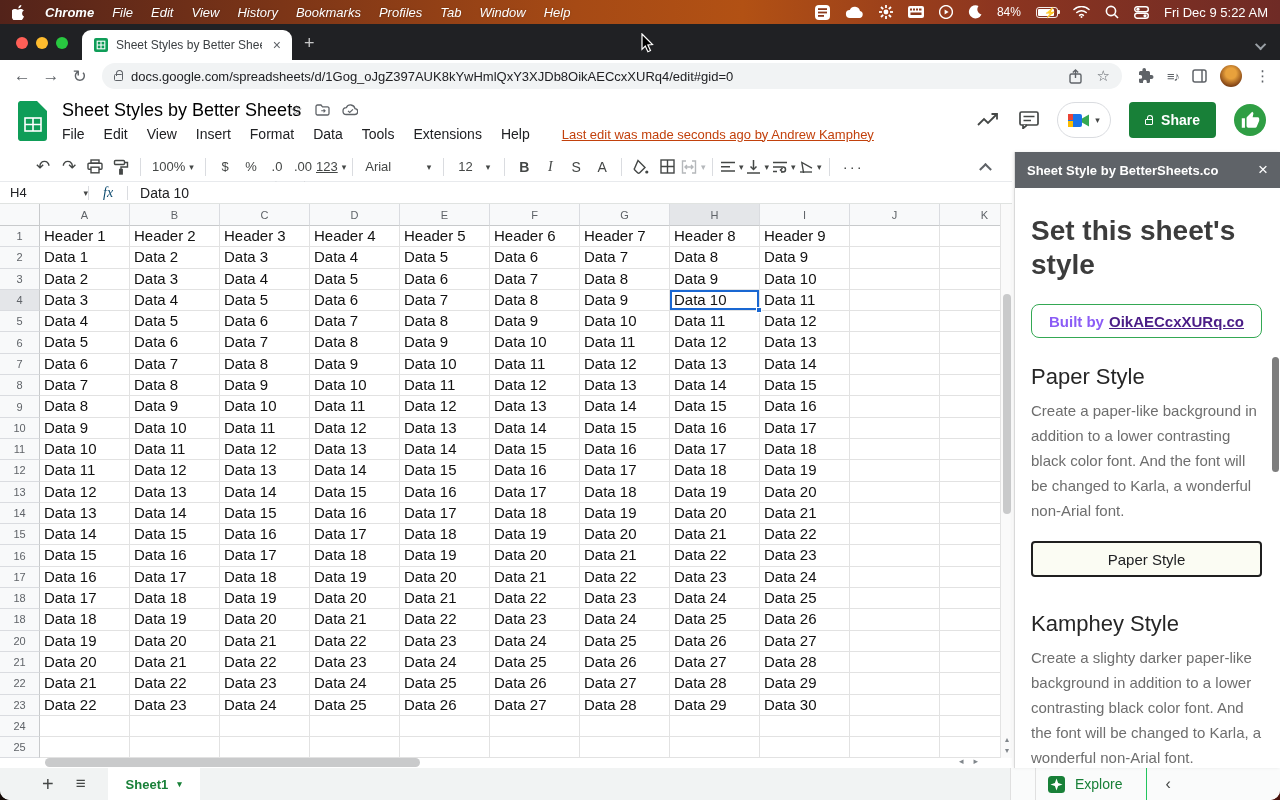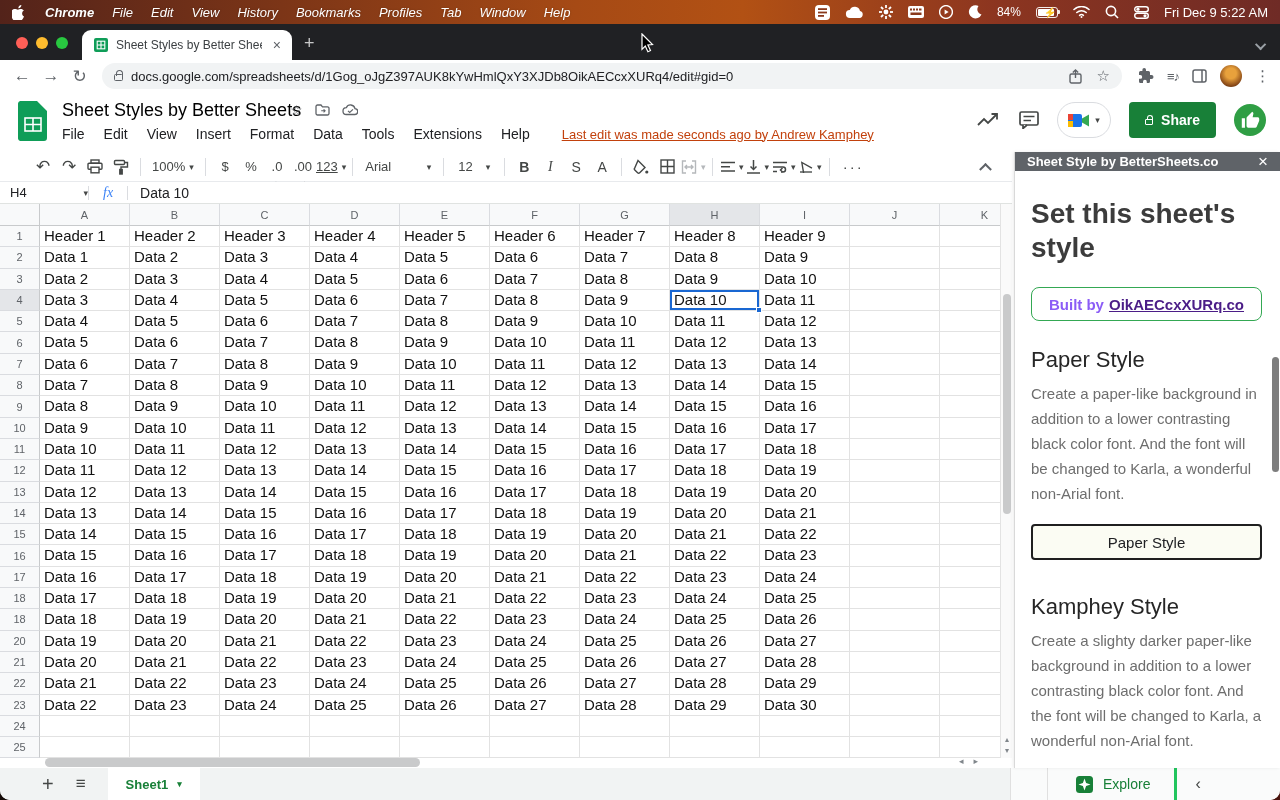--- a/index.html
+++ b/index.html
@@ -69,21 +69,21 @@
   .caret { font-size:9px; color:#444746; margin-left:2px; }
   .tb.gray, .tb.gray .caret { color:#b5b8bb; }
   .dec { position:relative; font-size:13px; }
   .dec small { position:absolute; left:50%; transform:translateX(-50%); bottom:-7px; font-size:8px; }
   .tb-more { letter-spacing:2px; font-size:15px; margin-left:4px; }
   .tb-collapse { margin-left:auto; width:9px; height:9px; border-left:2px solid #5f6368; border-top:2px solid #5f6368; transform:rotate(45deg) translate(2px,2px); margin-right:14px; }
 
   
   .formula-bar { position:absolute; left:0; top:158px; width:1012px; height:22px; background:#fff; border-bottom:1px solid #e0e3e1; display:flex; align-items:center; font-size:13px; color:#202124; }
   .name-box { width:88px; padding-left:10px; display:flex; align-items:center; justify-content:space-between; }
-  .fx { font-style:italic; color:#3b82f6; font-family:"Liberation Serif", serif; padding:0 14px; font-size:14px; }
+  .fx { font-style:italic; color:#0c4a6e; font-family:"Liberation Serif", serif; padding:0 14px; font-size:14px; }
   .fb-sep { width:1px; height:14px; background:#dadce0; }
   .fb-value { padding-left:12px; font-size:14px; }
 
   
   .grid { position:absolute; left:0; top:180px; width:1000px; height:554px; overflow:hidden; background:#fff; font-size:15px; color:#111; }
   .gcolrow { display:flex; height:22px; }
   .corner { width:40px; height:22px; background:#f8f9fa; border-right:1px solid #c8cacc; border-bottom:1px solid #c8cacc; flex:none; }
   .colhead { width:90px; flex:none; background:#f8f9fa; border-right:1px solid #dadce0; border-bottom:1px solid #c8cacc; font-size:11px; color:#5f6368; display:flex; align-items:center; justify-content:center; }
   .colhead.hl { background:#e4e6e9; }
   .grow { display:flex; height:21.3px; }
@@ -101,27 +101,27 @@
   .hthumb { position:absolute; left:45px; top:0; width:375px; height:9px; background:#c9cacb; border-radius:5px; }
   .harrows { position:absolute; right:24px; top:-2px; color:#80868b; font-size:9px; letter-spacing:10px; }
 
   
   .sheetbar { position:absolute; left:0; top:744px; width:1010px; height:32px; background:#f1f3f3; display:flex; align-items:center; }
   .sb-plus { font-size:20px; color:#444746; margin-left:42px; }
   .sb-all { font-size:17px; color:#444746; margin-left:22px; }
   .sheet-tab { margin-left:22px; height:32px; background:#fff; display:flex; align-items:center; gap:7px; padding:0 18px; color:#188038; font-size:13px; font-weight:bold; }
   .sheet-tab .caret { color:#188038; }
   .explore-bar { position:absolute; left:1010px; top:744px; width:270px; height:32px; background:#fafbfb; border-left:1px solid #e0e0e0; display:flex; align-items:center; }
-  .explore { display:flex; align-items:center; gap:10px; margin-left:36px; padding-right:24px; border-right:3px solid #22c55e; height:100%; border-left:1px solid #e0e0e0; padding-left:28px; }
+  .explore { display:flex; align-items:center; gap:10px; margin-left:24px; padding-right:24px; border-right:1px solid #22c55e; height:100%; border-left:1px solid #e0e0e0; padding-left:12px; }
   .explore-txt { color:#188038; font-size:14px; }
   .collapse-arrow { margin-left:18px; color:#444746; font-size:16px; }
 
   
   .sidebar { position:absolute; left:1014px; top:128px; width:266px; height:616px; background:#fff; border-left:1px solid #d9d9d9; overflow:hidden; box-shadow:-1px 0 3px rgba(0,0,0,.08); }
-  .sb-header { height:19px; background:#5f6368; color:#fff; display:flex; align-items:center; padding:0 12px; font-size:13px; font-weight:bold; }
+  .sb-header { height:36px; background:#5f6368; color:#fff; display:flex; align-items:center; padding:0 12px; font-size:13px; font-weight:bold; }
   .sb-close { margin-left:auto; font-size:17px; font-weight:normal; }
   .sb-body { padding:16px 18px 0 16px; }
   .sb-h1 { font-size:28px; font-weight:bold; color:#3c3c3c; line-height:34px; margin:10px 0 22px; }
   .built-btn { border:1px solid #34a853; border-radius:8px; height:34px; display:flex; align-items:center; justify-content:center; font-size:15px; font-weight:bold; background:#fff; margin-bottom:26px; }
   .built-green { color:#8b5cf6; margin-right:5px; }
   .built-link { color:#4b1d87; text-decoration:underline; }
   .sb-h2 { font-size:22px; font-weight:normal; color:#262626; margin:10px 0 8px; }
   .sb-p { font-size:15px; color:#6e6e6e; line-height:25px; margin-bottom:18px; }
   .style-btn { width:100%; height:36px; border:2px solid #1f1f1f; border-radius:4px; font-size:15px; color:#202124; font-family:inherit; margin-bottom:24px; }
   .style-btn.paper { background:#fbfcf3; }

